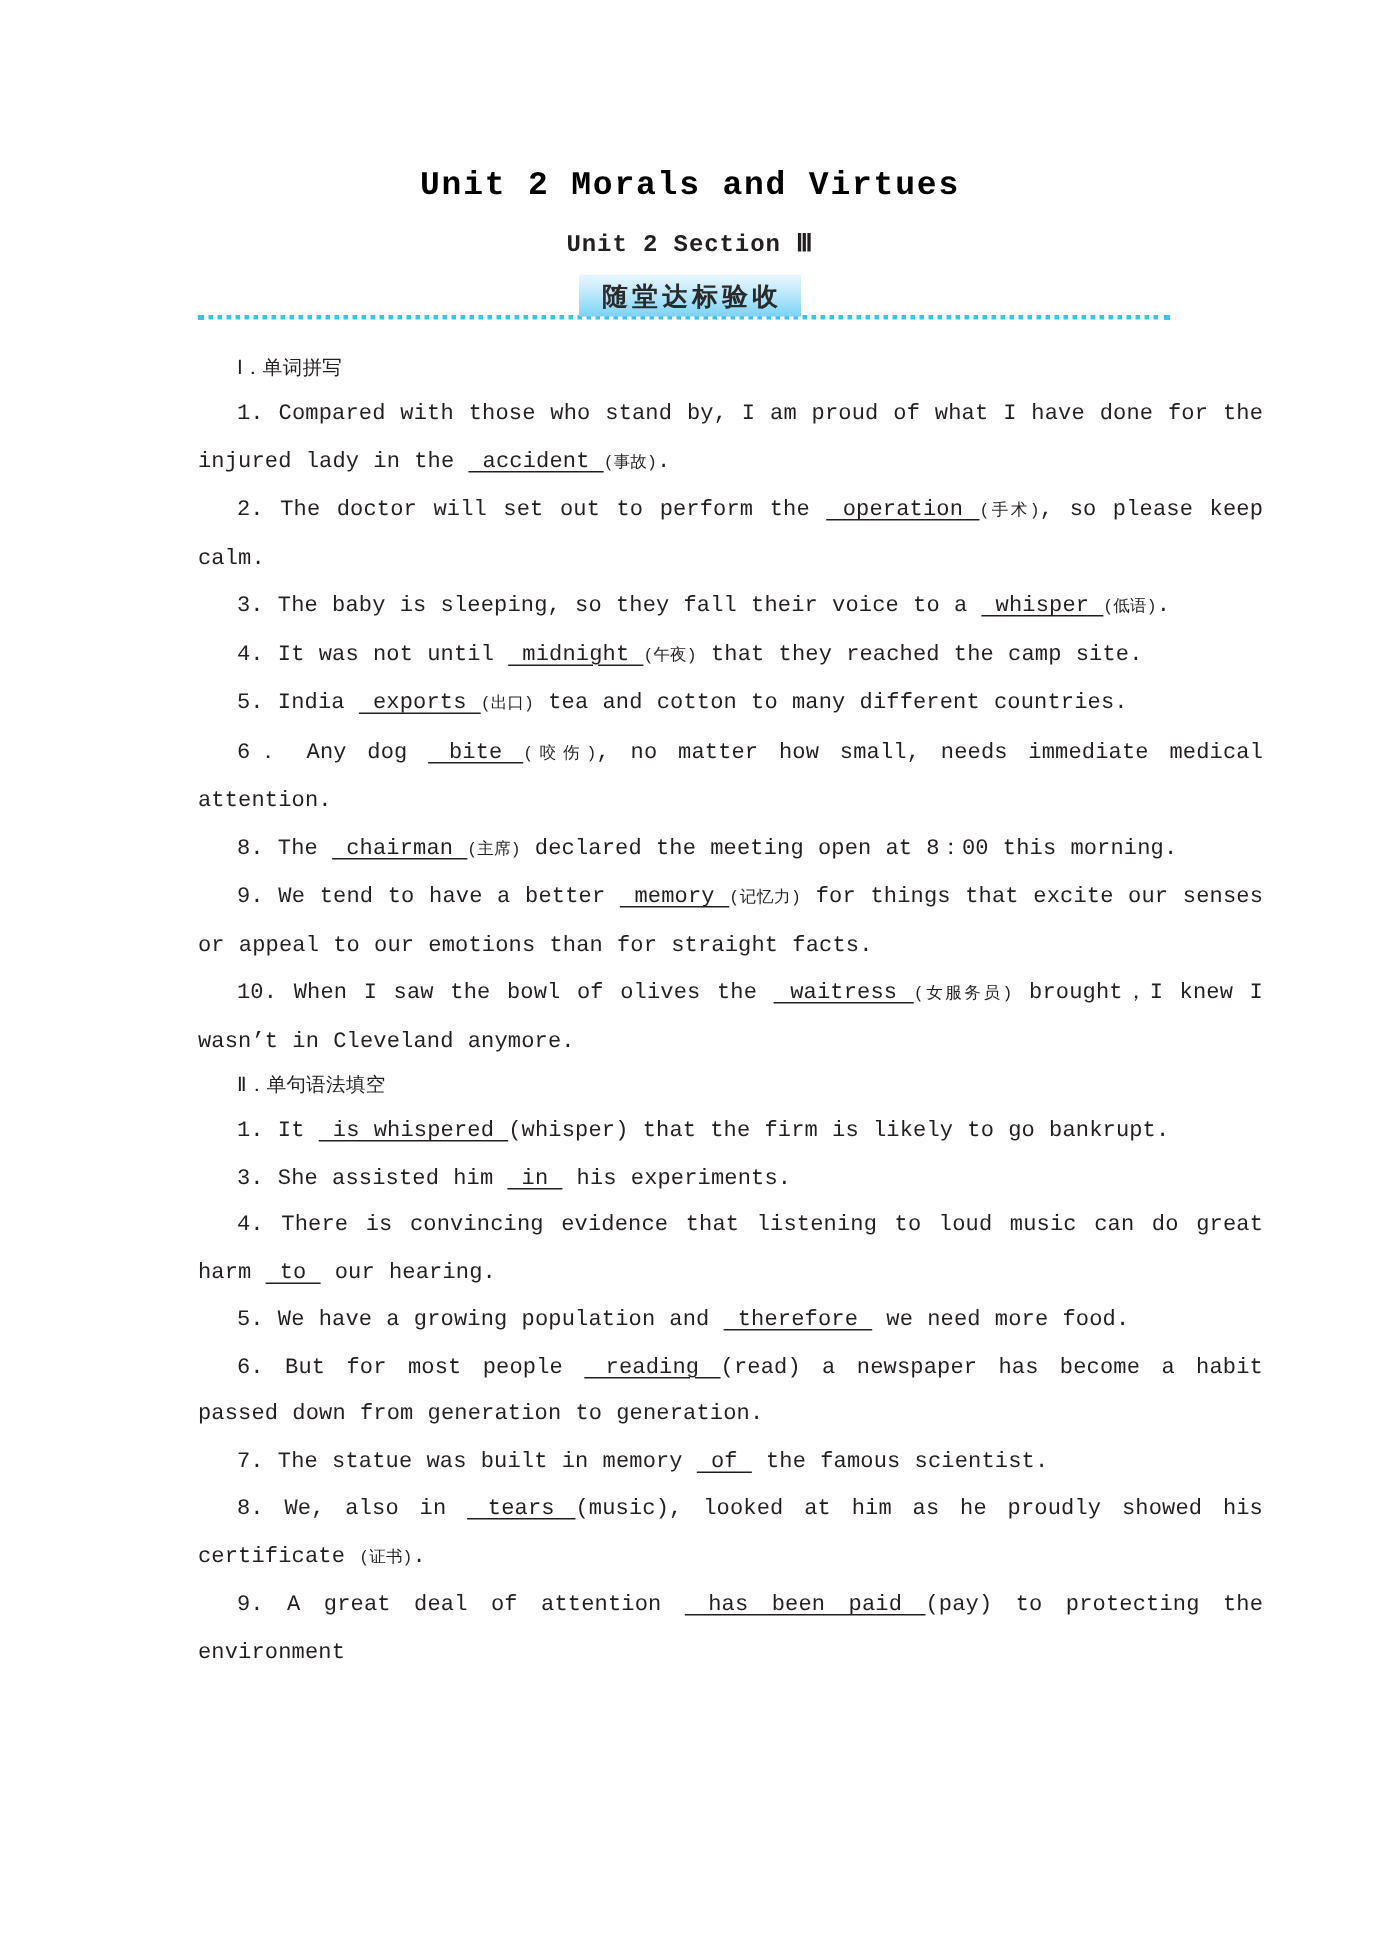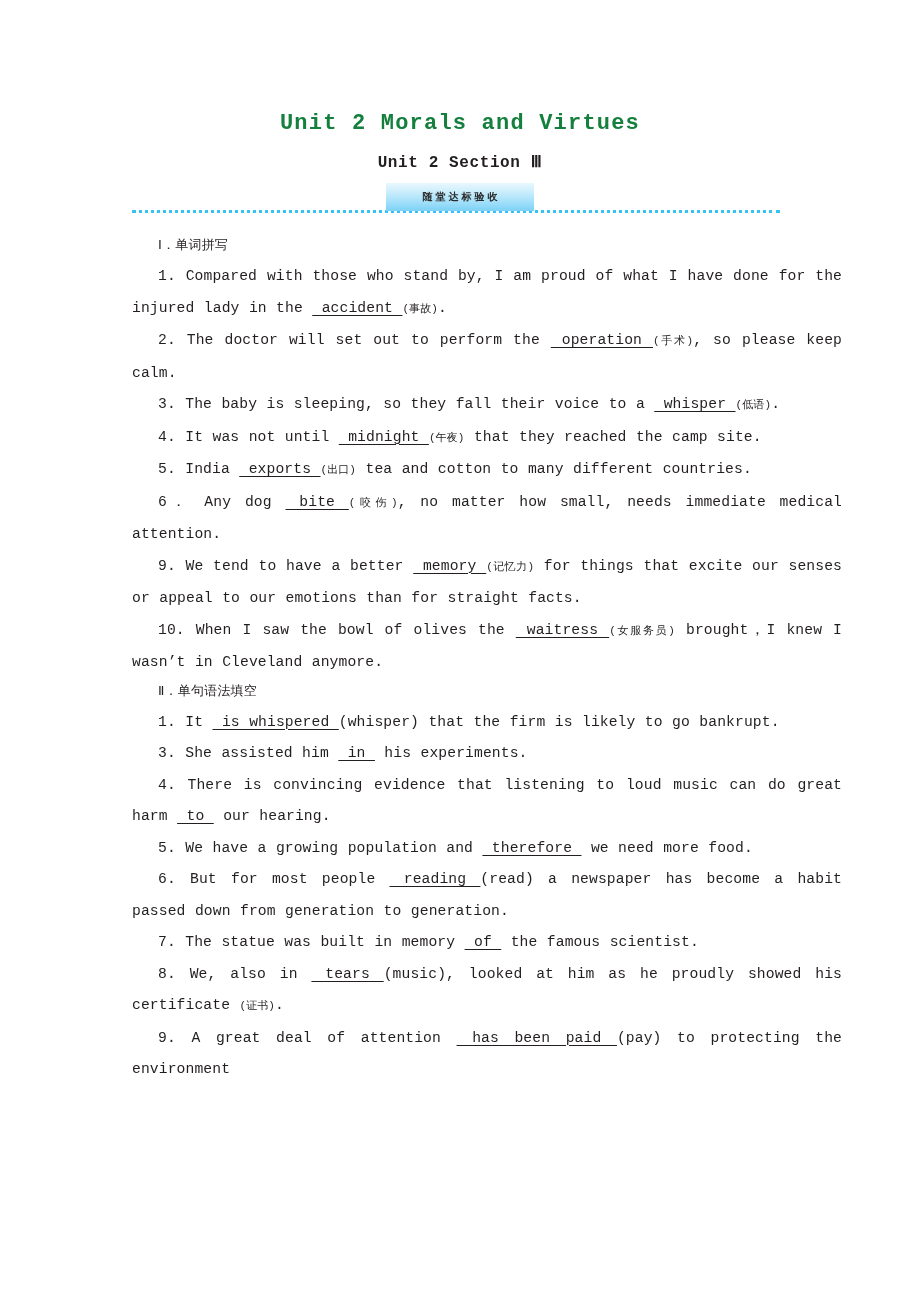--- a/index.html
+++ b/index.html
@@ -25,21 +25,21 @@
 
   
   .doc-title {
     position: absolute;
     left: 0; top: 111px;
     width: 920px;
     text-align: center;
     font-size: 22px;
     font-weight: bold;
     letter-spacing: 1.2px;
-    color: #15803d;
+    color: #000000;
     font-family: "Liberation Mono", "DejaVu Sans Mono", monospace;
   }
 
   .doc-subtitle {
     position: absolute;
     left: 0; top: 152px;
     width: 920px;
     text-align: center;
     font-size: 16px;
     font-weight: bold;
@@ -71,21 +71,21 @@
         #e9f7fe 0%,
         #cfeefc 28%,
         #a9e2fa 62%,
         #7cd2f6 100%);
     display: flex;
     align-items: center;
     justify-content: center;
   }
   .banner-chip span {
     font-family: "DejaVu Sans", sans-serif;
-    font-size: 10px;
+    font-size: 17px;
     font-weight: bold;
     letter-spacing: 3px;
     color: #2a2a2a;
     padding-left: 3px;
   }
 
   
   .content {
     position: absolute;
     left: 132px;
@@ -145,20 +145,21 @@
   </div>
 
   <div class="content" id="content-root">
       <div class="sec-head">Ⅰ．单词拼写</div>
       <p class="q"><span>1.</span><span> Compared with those who stand by, I am proud of what I have done for the injured lady in the </span><span class="blank"> accident </span><span class="cn">(事故)</span><span>.</span></p>
       <p class="q"><span>2.</span><span> The doctor will set out to perform the </span><span class="blank"> operation </span><span class="cn">(手术)</span><span>, so please keep calm.</span></p>
       <p class="q"><span>3.</span><span> The baby is sleeping, so they fall their voice to a </span><span class="blank"> whisper </span><span class="cn">(低语)</span><span>.</span></p>
       <p class="q"><span>4.</span><span> It was not until </span><span class="blank"> midnight </span><span class="cn">(午夜)</span><span> that they reached the camp site.</span></p>
       <p class="q"><span>5.</span><span> India </span><span class="blank"> exports </span><span class="cn">(出口)</span><span> tea and cotton to many different countries.</span></p>
       <p class="q"><span>6．</span><span> Any dog </span><span class="blank"> bite </span><span class="cn">(咬伤)</span><span>, no matter how small, needs immediate medical attention.</span></p>
+      <p class="q"><span>8.</span><span> The </span><span class="blank"> chairman </span><span class="cn">(主席)</span><span> declared the meeting open at 8：00 this morning.</span></p>
       <p class="q"><span>9.</span><span> We tend to have a better </span><span class="blank"> memory </span><span class="cn">(记忆力)</span><span> for things that excite our senses or appeal to our emotions than for straight facts.</span></p>
       <p class="q"><span>10.</span><span> When I saw the bowl of olives the </span><span class="blank"> waitress </span><span class="cn">(女服务员)</span><span> brought，I knew I wasn’t in Cleveland anymore.</span></p>
       <div class="sec-head">Ⅱ．单句语法填空</div>
       <p class="q"><span>1.</span><span> It </span><span class="blank"> is whispered </span><span>(whisper)</span><span> that the firm is likely to go bankrupt.</span></p>
       <p class="q"><span>3.</span><span> She assisted him </span><span class="blank"> in </span><span> his experiments.</span></p>
       <p class="q"><span>4.</span><span> There is convincing evidence that listening to loud music can do great harm </span><span class="blank"> to </span><span> our hearing.</span></p>
       <p class="q"><span>5.</span><span> We have a growing population and </span><span class="blank"> therefore </span><span> we need more food.</span></p>
       <p class="q"><span>6.</span><span> But for most people </span><span class="blank"> reading </span><span>(read)</span><span> a newspaper has become a habit passed down from generation to generation.</span></p>
       <p class="q"><span>7.</span><span> The statue was built in memory </span><span class="blank"> of </span><span> the famous scientist.</span></p>
       <p class="q"><span>8.</span><span> We, also in </span><span class="blank"> tears </span><span>(music)</span><span><span>, looked at him as he proudly showed his certificate </span><span class="cn">(证书)</span><span>.</span></span></p>

